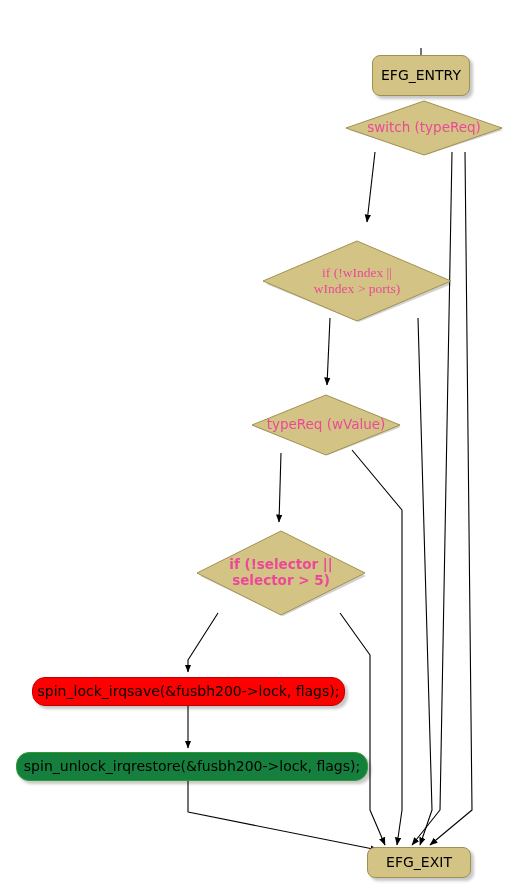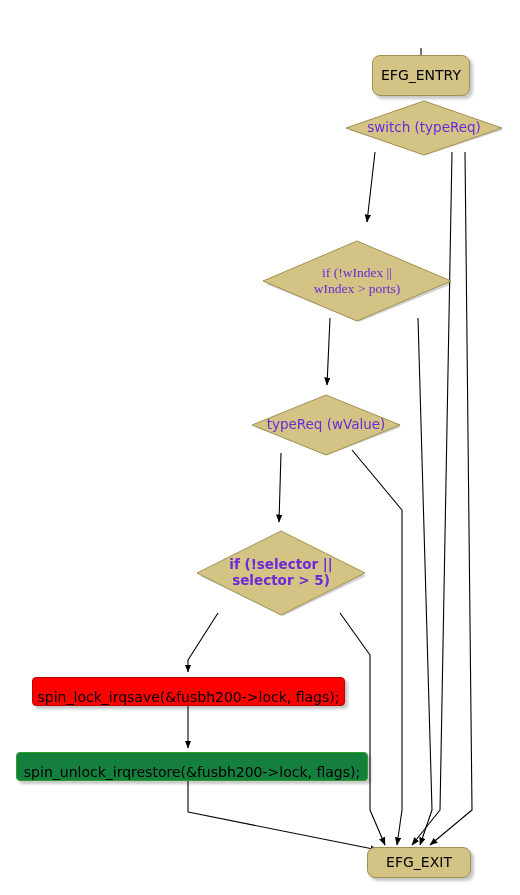--- a/index.html
+++ b/index.html
@@ -42,27 +42,26 @@
     border: 1px solid #A09050;
     border-radius: 8px;
     box-shadow: 3px 3px 3px rgba(0,0,0,0.22);
     color: #000000;
     font-size: 14px;
     line-height: 1.1;
     padding: 0 8px;
   }
   
   .node-stmt {
-    border-radius: 4px;
+    border-radius: 13px;
     box-shadow: 3px 3px 3px rgba(0,0,0,0.22);
     font-size: 14px;
     line-height: 1.1;
     padding: 0 8px;
     white-space: nowrap;
-    align-items: flex-end;
   }
   .stmt-red {
     background: #FF0000;
     border: 1px solid #C00000;
     color: #000000;
   }
   .stmt-green {
     background: #15803d;
     border: 1px solid #2C9E2C;
     color: #000000;
@@ -77,21 +76,21 @@
     left: 0;
     top: 0;
     width: 100%;
     height: 100%;
   }
   .node-diamond .diamond-label {
     position: relative;
     z-index: 2;
     font-size: 13.5px;
     line-height: 1.15;
-    color: #6d28d9;
+    color: #ec4899;
     white-space: pre-line;
     pointer-events: none;
   }
 </style>
 </head>
 <body>
 
 <div id="diagram">
 
   <svg class="edges" viewBox="0 0 520 895" xmlns="http://www.w3.org/2000/svg">

